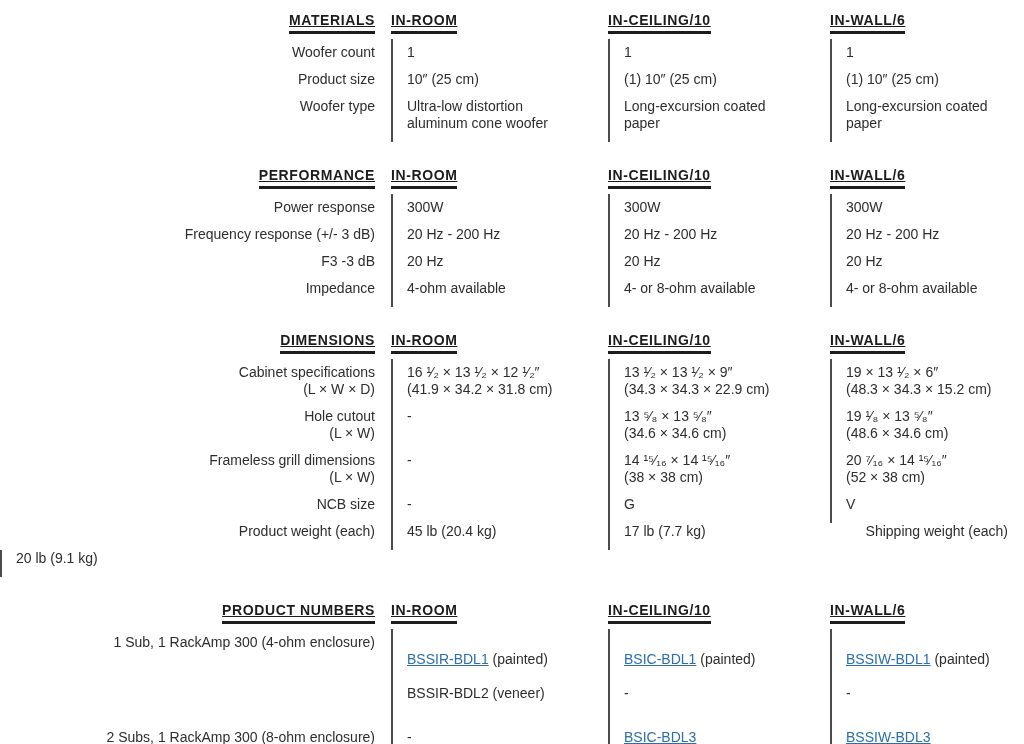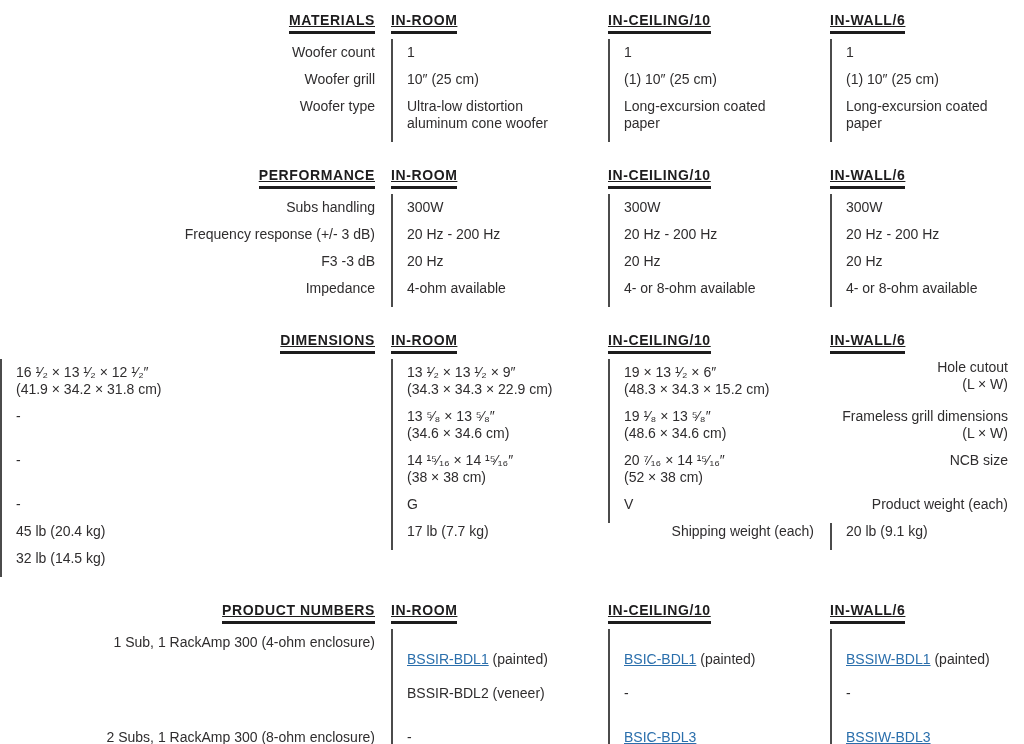--- a/index.html
+++ b/index.html
@@ -60,21 +60,21 @@
       <div class="cell hlbl"><span class="hl">MATERIALS</span></div>
       <div class="cell hcol"><span class="hl">IN-ROOM</span></div>
       <div class="cell hcol"><span class="hl">IN-CEILING/10</span></div>
       <div class="cell hcol"><span class="hl">IN-WALL/6</span></div>
 
       <div class="cell lbl ptop">Woofer count</div>
       <div class="cell val ptop">1</div>
       <div class="cell val ptop">1</div>
       <div class="cell val ptop">1</div>
 
-      <div class="cell lbl">Woofer grill</div>
+      <div class="cell lbl">Product size</div>
       <div class="cell val">10″ (25 cm)</div>
       <div class="cell val">(1) 10″ (25 cm)</div>
       <div class="cell val">(1) 10″ (25 cm)</div>
 
       <div class="cell lbl">Woofer type</div>
       <div class="cell val">Ultra-low distortion
 aluminum cone woofer</div>
       <div class="cell val">Long-excursion coated
 paper</div>
       <div class="cell val">Long-excursion coated
@@ -82,21 +82,21 @@
     </div>
   </div>
 
   <div class="section">
     <div class="grid">
       <div class="cell hlbl"><span class="hl">PERFORMANCE</span></div>
       <div class="cell hcol"><span class="hl">IN-ROOM</span></div>
       <div class="cell hcol"><span class="hl">IN-CEILING/10</span></div>
       <div class="cell hcol"><span class="hl">IN-WALL/6</span></div>
 
-      <div class="cell lbl ptop">Subs handling</div>
+      <div class="cell lbl ptop">Power response</div>
       <div class="cell val ptop">300W</div>
       <div class="cell val ptop">300W</div>
       <div class="cell val ptop">300W</div>
 
       <div class="cell lbl">Frequency response (+/- 3 dB)</div>
       <div class="cell val">20 Hz - 200 Hz</div>
       <div class="cell val">20 Hz - 200 Hz</div>
       <div class="cell val">20 Hz - 200 Hz</div>
 
       <div class="cell lbl">F3 -3 dB</div>
@@ -111,20 +111,22 @@
     </div>
   </div>
 
   <div class="section">
     <div class="grid">
       <div class="cell hlbl"><span class="hl">DIMENSIONS</span></div>
       <div class="cell hcol"><span class="hl">IN-ROOM</span></div>
       <div class="cell hcol"><span class="hl">IN-CEILING/10</span></div>
       <div class="cell hcol"><span class="hl">IN-WALL/6</span></div>
 
+      <div class="cell lbl ptop">Cabinet specifications
+(L × W × D)</div>
       <div class="cell val ptop">16 ¹⁄₂ × 13 ¹⁄₂ × 12 ¹⁄₂″
 (41.9 × 34.2 × 31.8 cm)</div>
       <div class="cell val ptop">13 ¹⁄₂ × 13 ¹⁄₂ × 9″
 (34.3 × 34.3 × 22.9 cm)</div>
       <div class="cell val ptop">19 × 13 ¹⁄₂ × 6″
 (48.3 × 34.3 × 15.2 cm)</div>
 
       <div class="cell lbl">Hole cutout
 (L × W)</div>
       <div class="cell val">-</div>
@@ -145,21 +147,20 @@
       <div class="cell val">-</div>
       <div class="cell val">G</div>
       <div class="cell val">V</div>
 
       <div class="cell lbl">Product weight (each)</div>
       <div class="cell val">45 lb (20.4 kg)</div>
       <div class="cell val">17 lb (7.7 kg)</div>
 
       <div class="cell lbl">Shipping weight (each)</div>
       <div class="cell val">20 lb (9.1 kg)</div>
-      <div class="cell val">32 lb (14.5 kg)</div>
     </div>
   </div>
 
   <div class="section">
     <div class="grid">
       <div class="cell hlbl"><span class="hl">PRODUCT NUMBERS</span></div>
       <div class="cell hcol"><span class="hl">IN-ROOM</span></div>
       <div class="cell hcol"><span class="hl">IN-CEILING/10</span></div>
       <div class="cell hcol"><span class="hl">IN-WALL/6</span></div>
 

